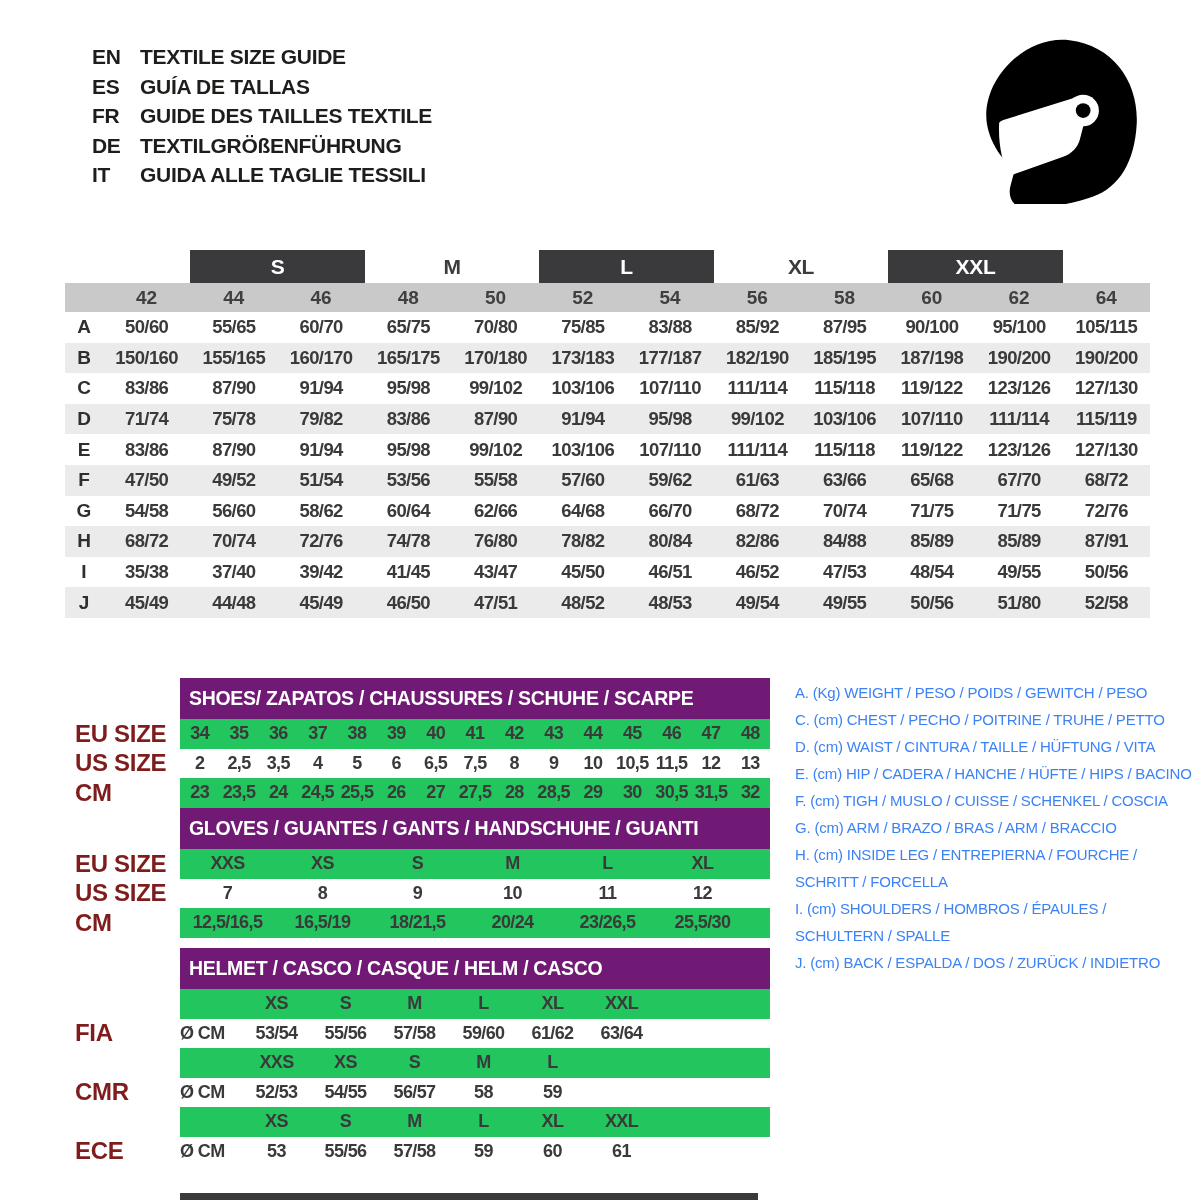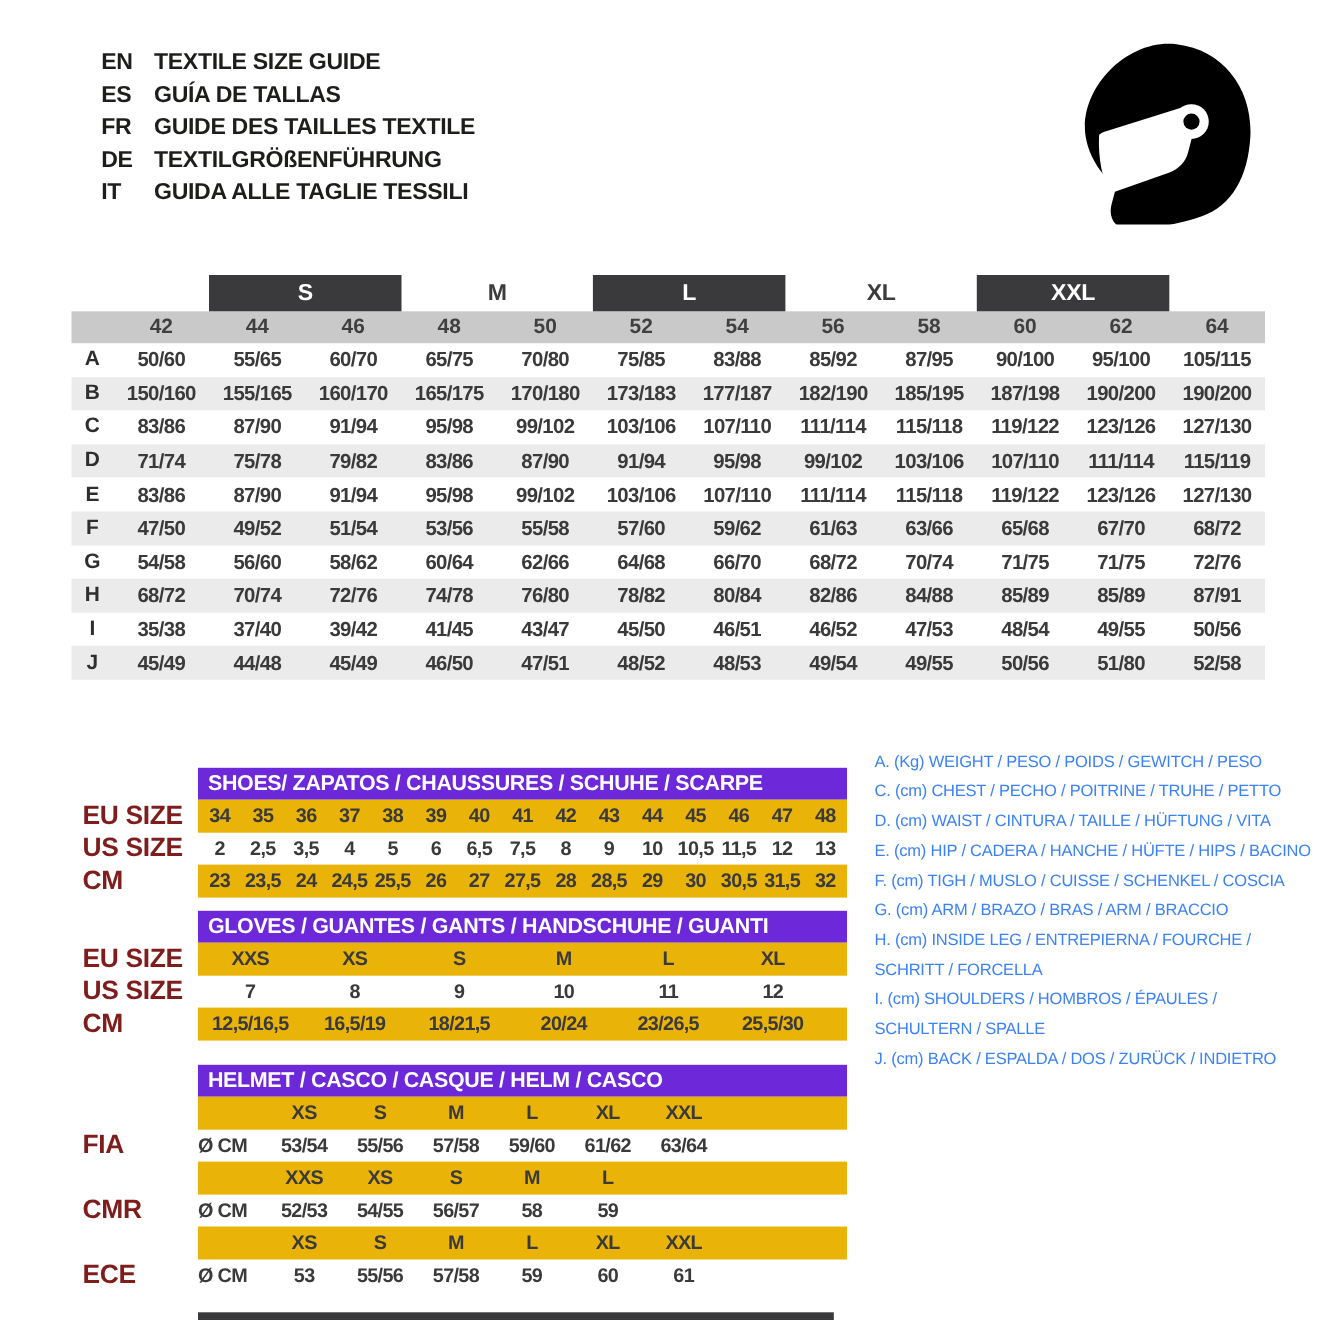--- a/index.html
+++ b/index.html
@@ -29,28 +29,28 @@
   .data-row.shaded { background:#ebebeb; }
   .row-letter { display:flex; align-items:center; justify-content:center; font-size:19px; font-weight:bold; color:#2e2e2e; }
   .data-cell { display:flex; align-items:center; justify-content:center; font-size:18.5px; font-weight:bold; color:#3a3a3a; letter-spacing:-0.6px; }
 
   
   .section { position:absolute; left:75px; width:695px; }
   #shoes-section  { top:678px; }
   #gloves-section { top:808px; }
   #helmet-section { top:948px; }
   .sec-bar {
-    margin-left:105px; height:29px; background:#6d28d9; color:#ffffff;
+    margin-left:105px; height:41px; background:#701a75; color:#ffffff;
     font-size:19.5px; font-weight:bold; display:flex; align-items:center;
-    padding-left:9px; letter-spacing:-0.3px;margin-top:20px;
+    padding-left:9px; letter-spacing:-0.3px;
   }
   .sec-row { display:flex; height:29.5px; }
   .sec-label { width:105px; flex:0 0 105px; display:flex; align-items:center; font-size:24px; font-weight:bold; color:#7f1d1d; letter-spacing:-0.3px; }
   .sec-cells { flex:1; display:grid; }
-  .sec-cells.shaded { background:#eab308; }
+  .sec-cells.shaded { background:#22c55e; }
   .cols15 { grid-template-columns:repeat(15, 1fr); }
   .cols6  { grid-template-columns:repeat(6, 95px) 1fr; }
   .helmet-cols { grid-template-columns:62px repeat(6, 69px) 1fr; }
   .cell { display:flex; align-items:center; justify-content:center; font-size:18px; font-weight:bold; color:#3a3a3a; letter-spacing:-0.6px; }
   .unit-cell { justify-content:flex-start; }
 
   
   .legend { position:absolute; left:795px; top:679px; width:400px; }
   .legend-item { font-size:15px; font-weight:normal; color:#3b82f6; line-height:27px; letter-spacing:-0.2px; }
 

